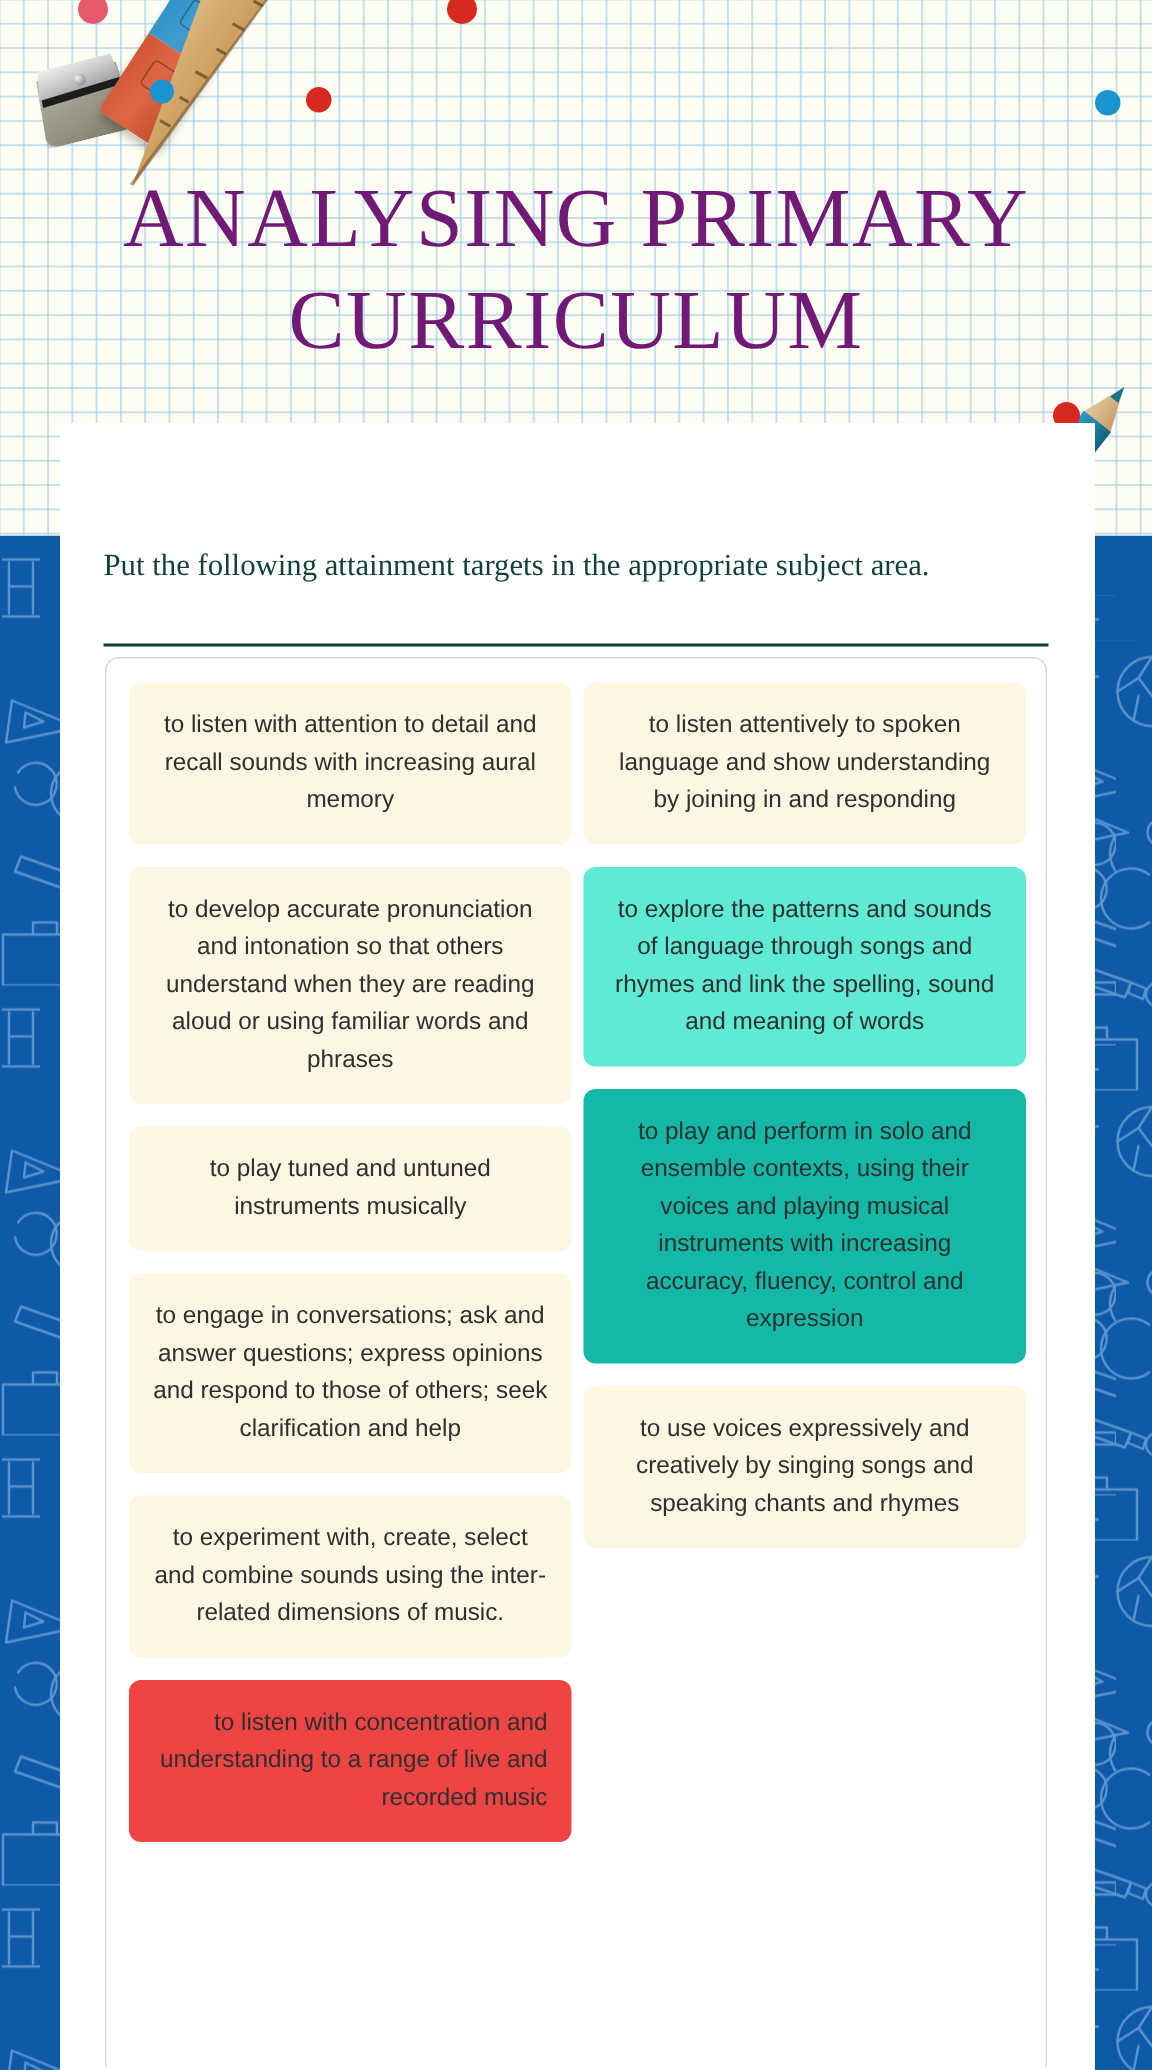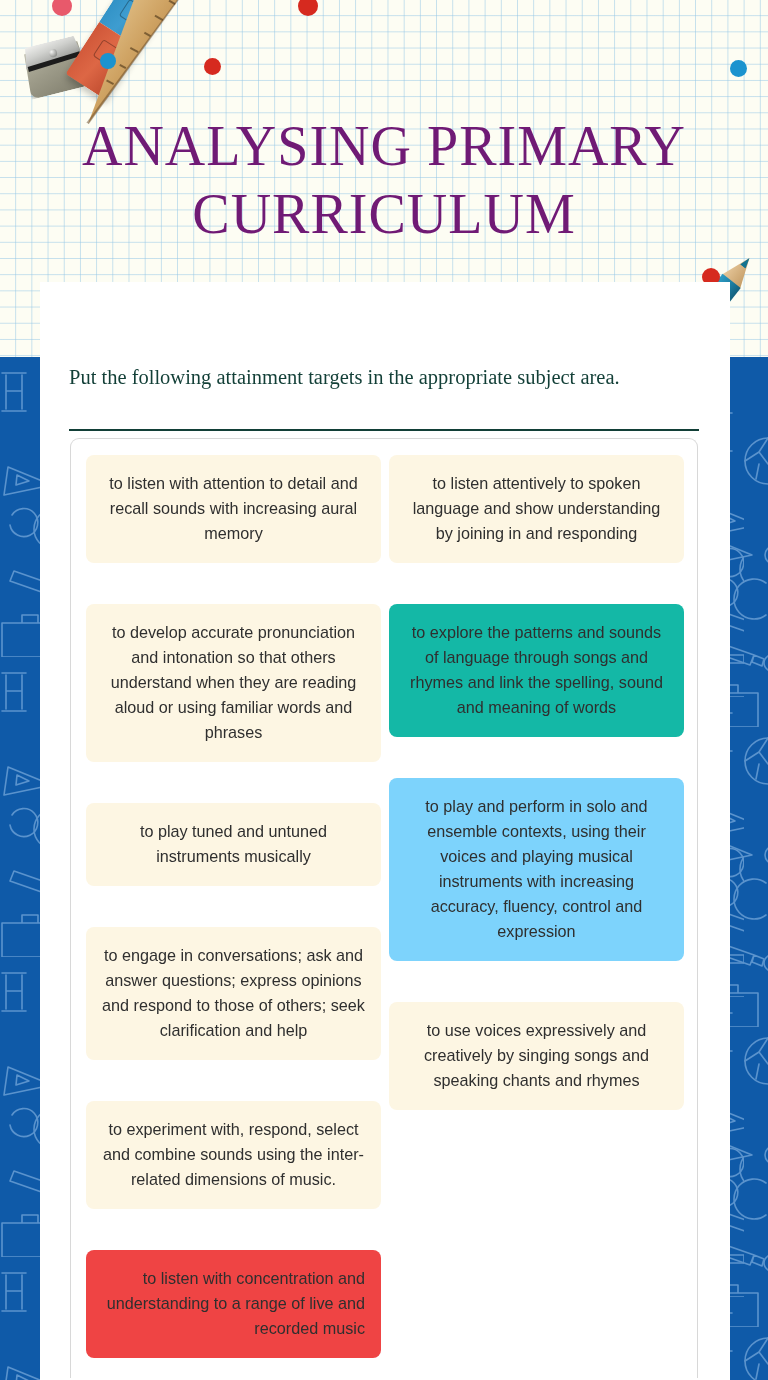--- a/index.html
+++ b/index.html
@@ -247,21 +247,21 @@
   }
   #card-grid {
     position: absolute;
     left: 15px; top: 16px;
     width: 598px;
     display: grid;
     grid-template-columns: 295px 295px;
     column-gap: 8px;
     align-items: start;
   }
-  .col { display: flex; flex-direction: column; gap: 41px; }
+  .col { display: flex; flex-direction: column; gap: 15px; }
   .card {
     background: #fdf6e3;
     border-radius: 8px;
     color: #2f2f2f;
     font-family: "Liberation Sans", sans-serif;
     font-size: 16.2px;
     line-height: 25px;
     text-align: center;
     padding: 16px 16px 17px 16px;
     box-sizing: border-box;
@@ -366,27 +366,27 @@
 
     <div id="hrule" style="border-top-color: rgb(18, 63, 55);"></div>
 
     <div id="card-box">
       <div id="card-grid">
         <div class="col" id="col-left">
             <div class="card" style="background: rgb(253, 246, 227); color: rgb(47, 47, 47);">to listen with attention to detail and recall sounds with increasing aural memory</div>
             <div class="card" style="background: rgb(253, 246, 227); color: rgb(47, 47, 47);">to develop accurate pronunciation and intonation so that others understand when they are reading aloud or using familiar words and phrases</div>
             <div class="card" style="background: rgb(253, 246, 227); color: rgb(47, 47, 47);">to play tuned and untuned instruments musically</div>
             <div class="card" style="background: rgb(253, 246, 227); color: rgb(47, 47, 47); text-align: center;">to engage in conversations; ask and answer questions; express opinions and respond to those of others; seek clarification and help</div>
-            <div class="card" style="background: rgb(253, 246, 227); color: rgb(47, 47, 47);">to experiment with, respond, select and combine sounds using the inter-related dimensions of music.</div>
+            <div class="card" style="background: rgb(253, 246, 227); color: rgb(47, 47, 47);">to experiment with, create, select and combine sounds using the inter-related dimensions of music.</div>
             <div class="card" style="background: #ef4444; color: rgb(47, 47, 47); text-align: right;">to listen with concentration and understanding to a range of live and recorded music</div>
           </div>
         <div class="col" id="col-right">
             <div class="card" style="background: rgb(253, 246, 227); color: rgb(47, 47, 47);">to listen attentively to spoken language and show understanding by joining in and responding</div>
-            <div class="card" style="background: #14b8a6; color: rgb(47, 47, 47);">to explore the patterns and sounds of language through songs and rhymes and link the spelling, sound and meaning of words</div>
-            <div class="card" style="background: #7dd3fc; color: rgb(47, 47, 47);">to play and perform in solo and ensemble contexts, using their voices and playing musical instruments with increasing accuracy, fluency, control and expression</div>
+            <div class="card" style="background: #5eead4; color: rgb(47, 47, 47);">to explore the patterns and sounds of language through songs and rhymes and link the spelling, sound and meaning of words</div>
+            <div class="card" style="background: #14b8a6; color: rgb(47, 47, 47);">to play and perform in solo and ensemble contexts, using their voices and playing musical instruments with increasing accuracy, fluency, control and expression</div>
             <div class="card" style="background: rgb(253, 246, 227); color: rgb(47, 47, 47);">to use voices expressively and creatively by singing songs and speaking chants and rhymes</div>
           </div>
       </div>
     </div>
 
   </div>
 
 <div id="title" style="color: #701a75;">Analysing Primary Curriculum</div>
   </div>
 

